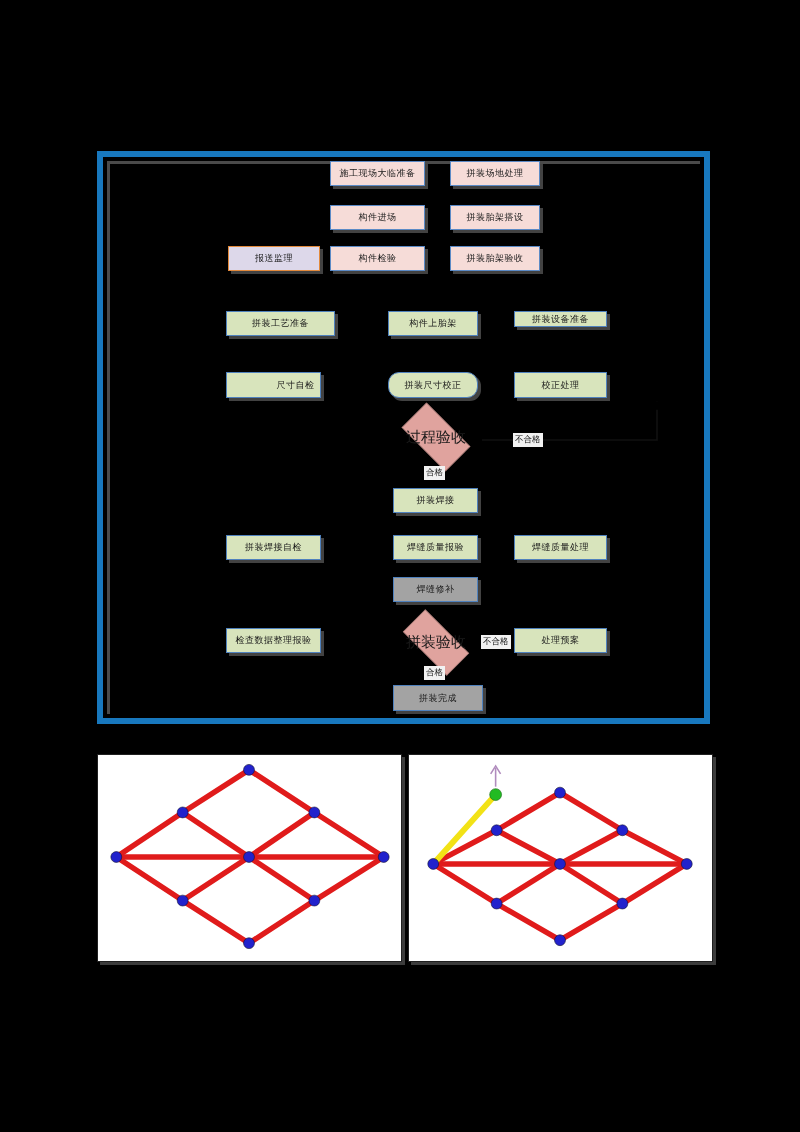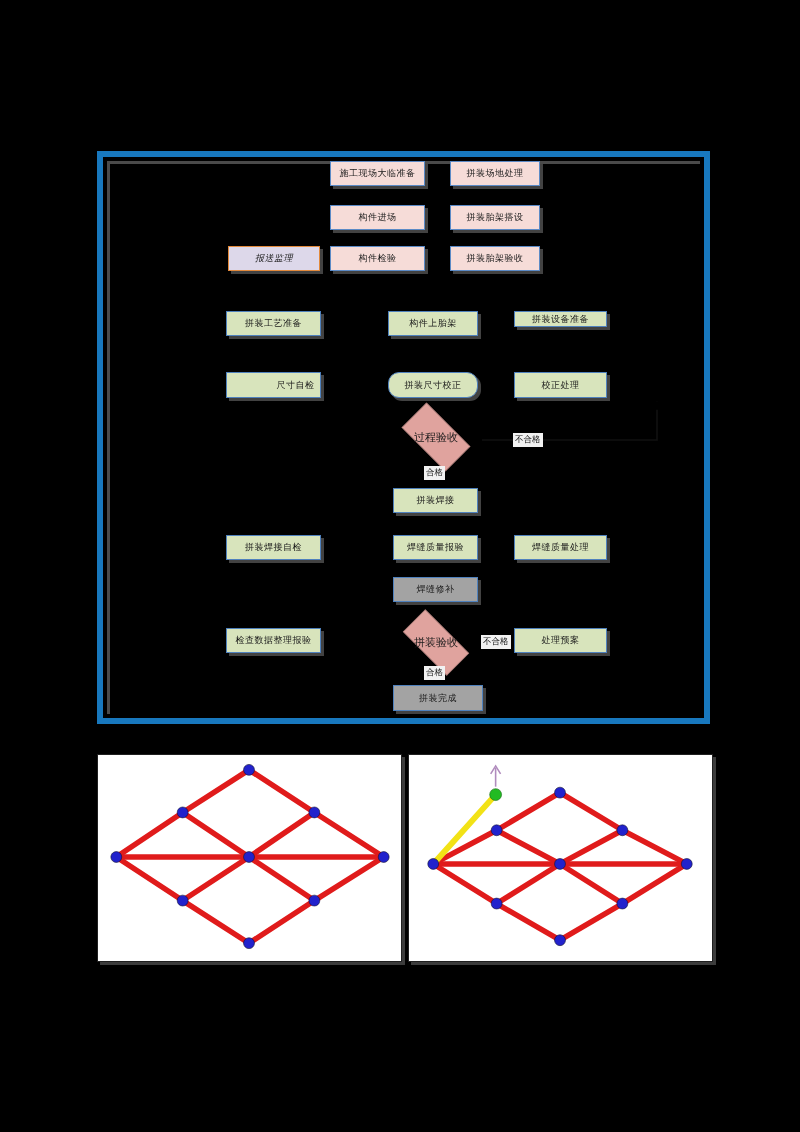--- a/index.html
+++ b/index.html
@@ -52,21 +52,21 @@
   .diamond .dshape{
     position:absolute;left:0;top:0;width:100%;height:100%;
     background:#e0a39e;
     border:1px solid #8f6a66;
     transform:rotate(45deg) scale(0.705);
     box-sizing:border-box;
   }
   .diamond .dlabel{
     position:absolute;left:0;top:0;width:100%;height:100%;
     display:flex;align-items:center;justify-content:center;
-    font-size:11px;color:#1a1a1a;white-space:nowrap;
+    font-size:15px;color:#1a1a1a;white-space:nowrap;
   }
 
   
   .edge-label{
     position:absolute;
     font-size:8.5px;color:#111;
     background:#f2f2f2;
     padding:1px 2px;
     white-space:nowrap;
     z-index:6;
@@ -149,24 +149,24 @@
 
   <g stroke="#111" stroke-width="1.6" fill="none">
     <path d="M385,289 L560,289 L560,250" marker-end="url(#ah)"></path>
   </g>
 </svg>
 
 <div class="node pink shadow" style="left:330px;top:161px;width:95px;height:25px;">施工现场大临准备</div>
 <div class="node pink shadow" style="left:450px;top:161px;width:90px;height:25px;">拼装场地处理</div>
 <div class="node pink shadow" style="left:330px;top:205px;width:95px;height:25px;">构件进场</div>
 <div class="node pink shadow" style="left:450px;top:205px;width:90px;height:25px;">拼装胎架搭设</div>
-<div class="node orange shadow" style="left:228px;top:246px;width:92px;height:25px;font-style:italic;">报送监理</div>
+<div class="node orange shadow" style="left:228px;top:246px;width:92px;height:25px;">报送监理</div>
 <div class="node pink shadow" style="left:330px;top:246px;width:95px;height:25px;">构件检验</div>
 <div class="node pink shadow" style="left:450px;top:246px;width:90px;height:25px;">拼装胎架验收</div>
-<div class="node green shadow" style="left:226px;top:311px;width:95px;height:25px;">拼装工艺准备</div>
+<div class="node green shadow" style="left:226px;top:311px;width:109px;height:25px;">拼装工艺准备</div>
 <div class="node green shadow" style="left:388px;top:311px;width:90px;height:25px;">构件上胎架</div>
 <div class="node green shadow" style="left:514px;top:311px;width:93px;height:16px;">拼装设备准备</div>
 <div class="node green shadow" style="left:226px;top:372px;width:95px;height:26px;padding-left:44px;">尺寸自检</div>
 <div class="node green shadow" style="left:388px;top:372px;width:90px;height:26px;border-radius:11px;">拼装尺寸校正</div>
 <div class="node green shadow" style="left:514px;top:372px;width:93px;height:26px;">校正处理</div>
 <div class="node green shadow" style="left:393px;top:488px;width:85px;height:25px;">拼装焊接</div>
 <div class="node green shadow" style="left:226px;top:535px;width:95px;height:25px;">拼装焊接自检</div>
 <div class="node green shadow" style="left:393px;top:535px;width:85px;height:25px;">焊缝质量报验</div>
 <div class="node green shadow" style="left:514px;top:535px;width:93px;height:25px;">焊缝质量处理</div>
 <div class="node blue shadow" style="left:393px;top:577px;width:85px;height:25px;">焊缝修补</div>

